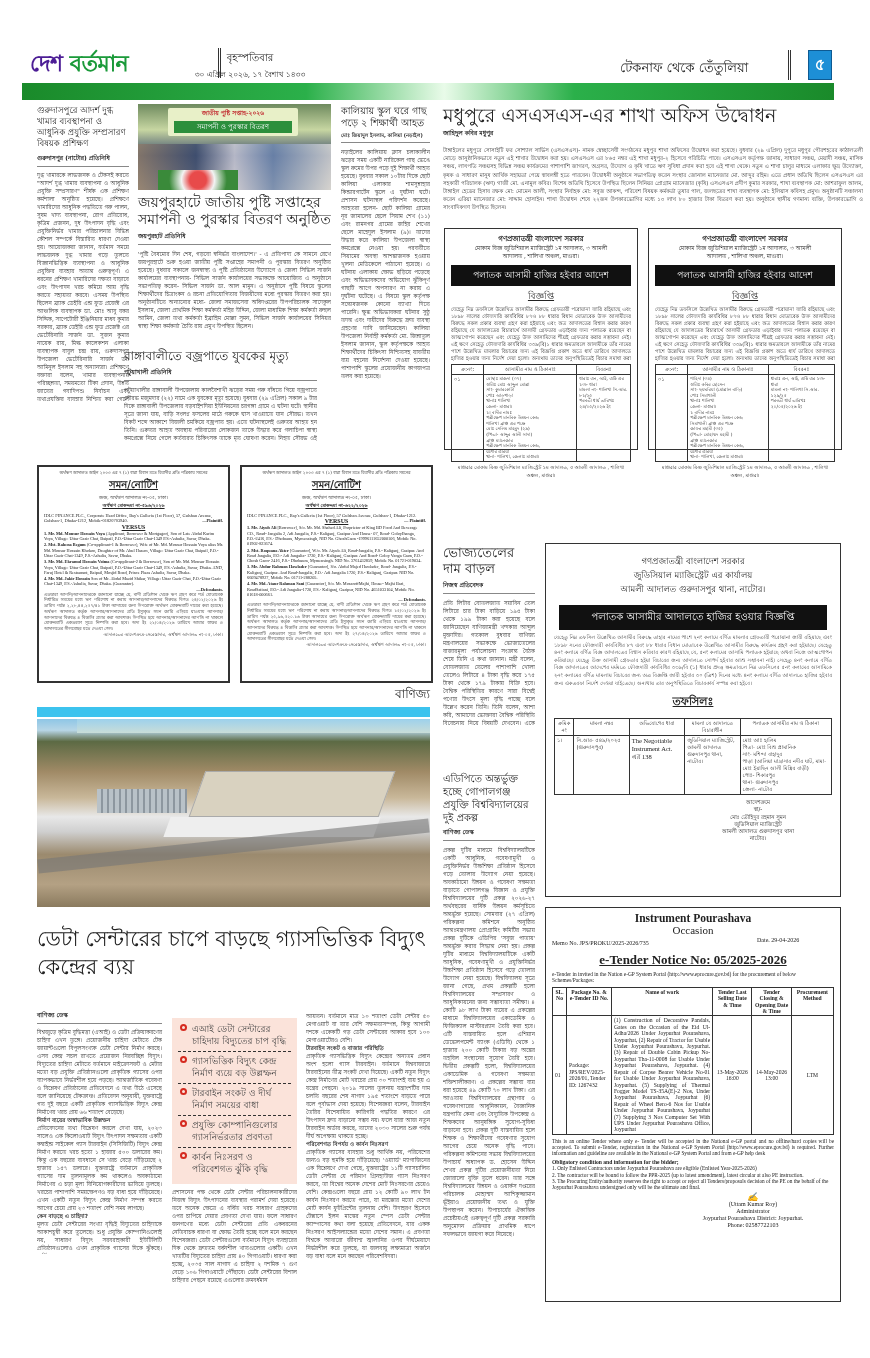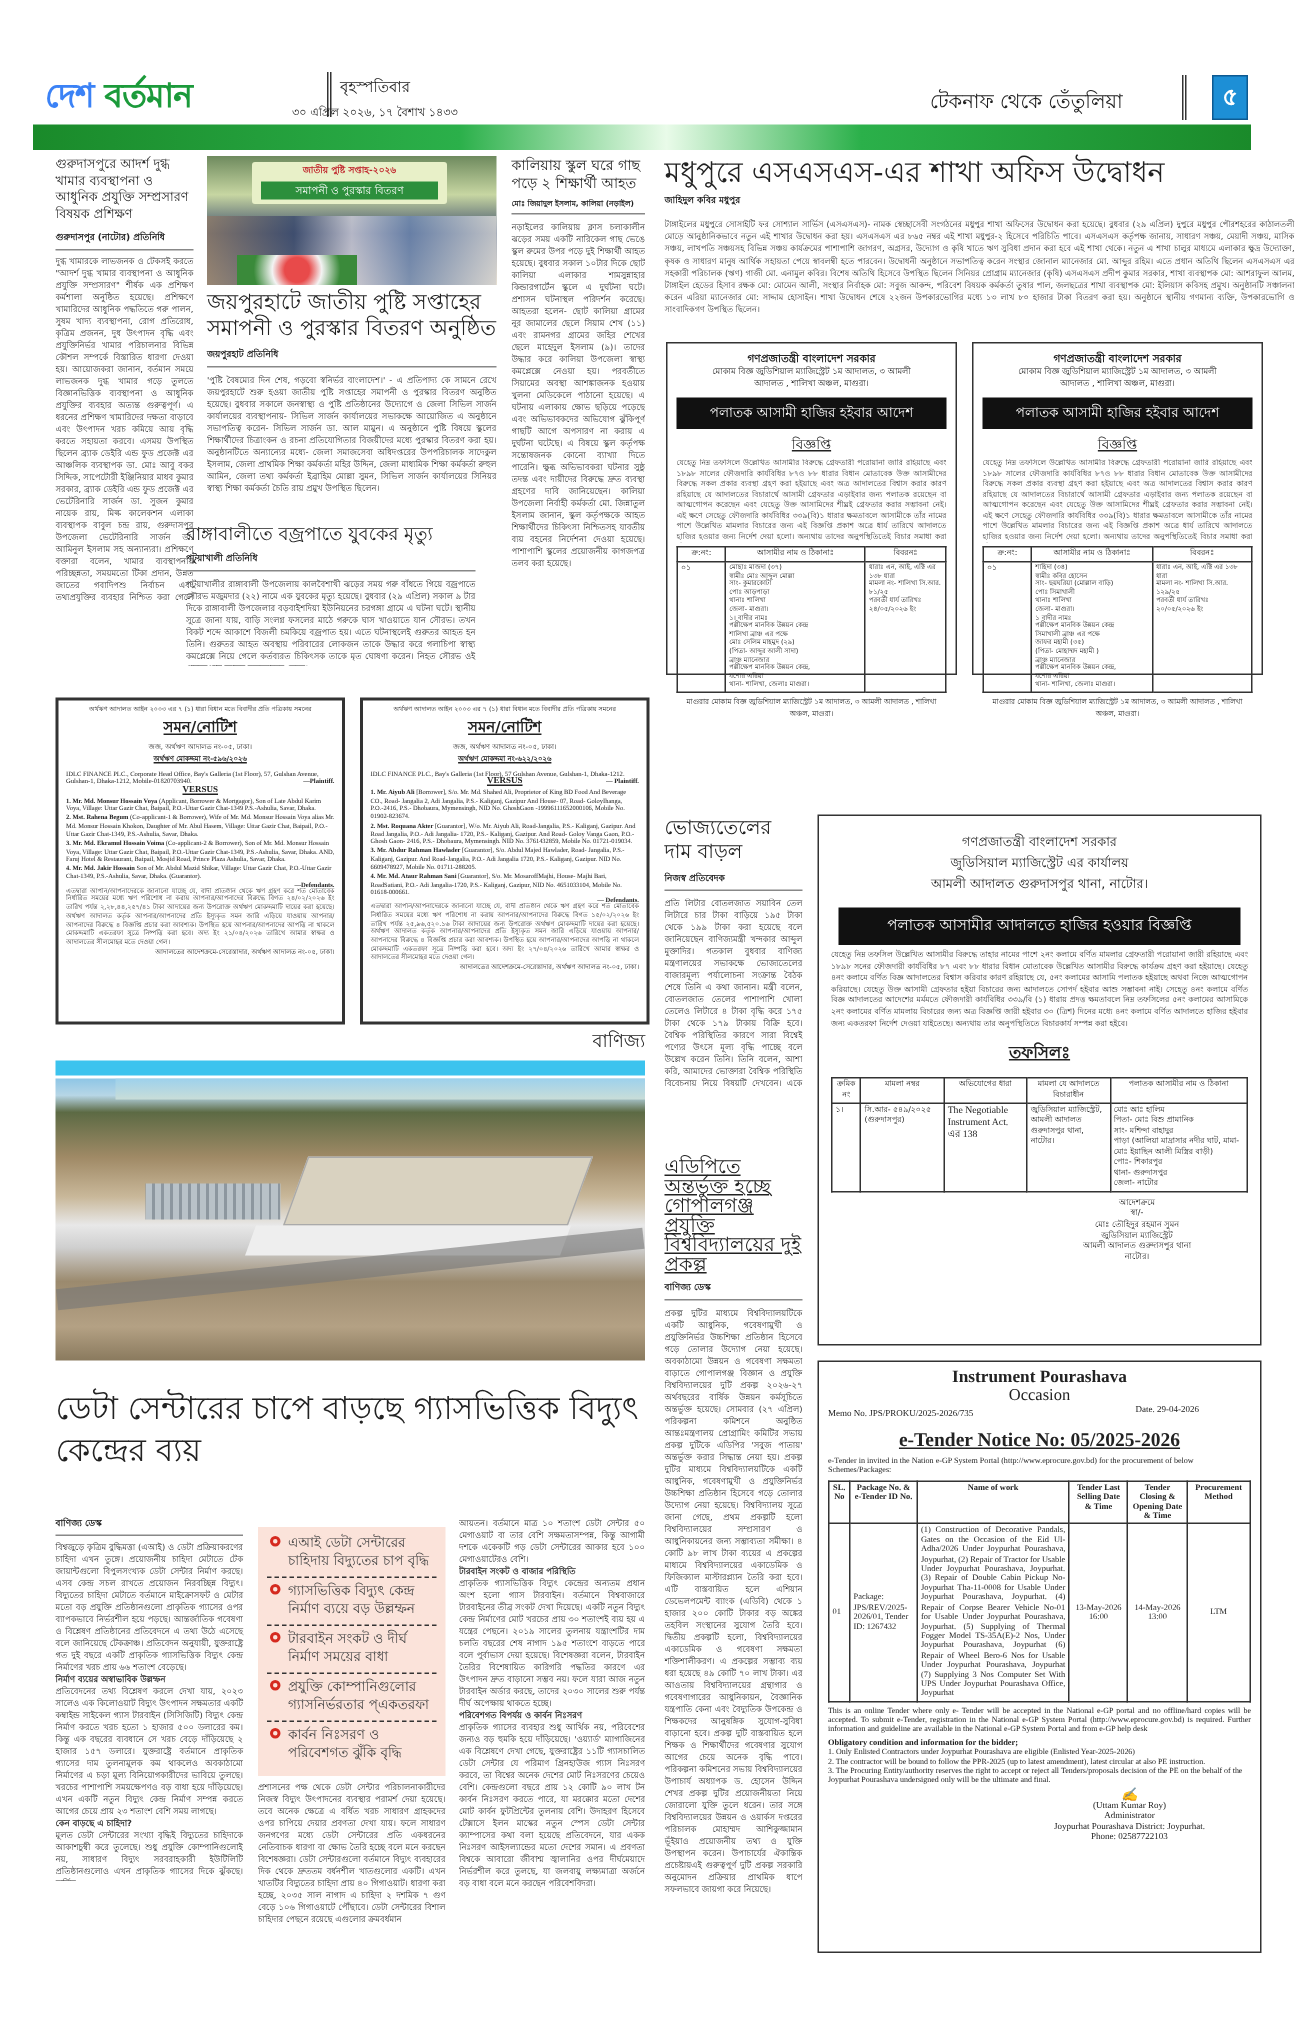--- a/index.html
+++ b/index.html
@@ -3,21 +3,21 @@
 <meta charset="utf-8">
 <style>
   * { box-sizing: border-box; margin: 0; padding: 0; }
   html, body { width: 870px; height: 1358px; background: #fff; overflow: hidden; }
   body { font-family: "DejaVu Serif", serif; color: #222; position: relative; }
   .abs { position: absolute; }
 
   
   .mast { left: 30px; top: 46px; width: 200px; }
   .logo { font-family: "DejaVu Sans", sans-serif; font-weight: bold; font-size: 22px; letter-spacing: -0.5px; }
-  .logo .a { color: #3b82f6; } .logo .b { color: #1b9a3a; }
+  .logo .a { color: #4c1d95; } .logo .b { color: #1b9a3a; }
   .tagline { font-size: 6px; color: #444; margin-left: 60px; margin-top: 1px; font-family: "DejaVu Sans", sans-serif; }
   .vsep { width: 3px; border-left: 1px solid #333; border-right: 1px solid #333; height: 30px; }
   .day { left: 165px; top: 50px; width: 170px; text-align: center; font-size: 10px; }
   .day .d1 { font-size: 10px; font-family: Liberation Mono, monospace; }
   .day .d2 { font-size: 7.5px; margin-top: 2px; }
   .section-title { left: 620px; top: 58px; font-size: 13px; font-family: "DejaVu Sans", sans-serif; }
   .page-num { left: 808px; top: 50px; width: 24px; height: 30px; background: #1d8fd6; border: 1px solid #0d5a92; color: #fff; font-size: 16px; text-align: center; line-height: 28px; font-weight: bold; font-family: "DejaVu Sans", sans-serif; }
   .band { left: 22px; top: 83px; width: 812px; height: 17px; background: linear-gradient(90deg,#1a8a2a 0%,#2bb04a 35%,#e9fbe9 52%,#2bb04a 68%,#1a8a2a 100%); }
 
   .hl { font-family: "DejaVu Sans", sans-serif; text-align: left; color: #222; line-height: 1.15; }
@@ -240,41 +240,41 @@
   <div class="body">প্রতিবেদনের তথ্য বিশ্লেষণ করলে দেখা যায়, ২০২৩ সালেও এক কিলোওয়াট বিদ্যুৎ উৎপাদন সক্ষমতার একটি কম্বাইন্ড সাইকেল গ্যাস টারবাইন (সিসিজিটি) বিদ্যুৎ কেন্দ্র নির্মাণ করতে খরচ হতো ১ হাজার ৫০০ ডলারের কম। কিন্তু এক বছরের ব্যবধানে সে খরচ বেড়ে দাঁড়িয়েছে ২ হাজার ১৫৭ ডলারে। যুক্তরাষ্ট্রে বর্তমানে প্রাকৃতিক গ্যাসের দাম তুলনামূলক কম থাকলেও অবকাঠামো নির্মাণের এ চড়া মূল্য বিনিয়োগকারীদের ভাবিয়ে তুলছে। খরচের পাশাপাশি সময়ক্ষেপণও বড় বাধা হয়ে দাঁড়িয়েছে। এখন একটি নতুন বিদ্যুৎ কেন্দ্র নির্মাণ সম্পন্ন করতে আগের চেয়ে প্রায় ২৩ শতাংশ বেশি সময় লাগছে।</div>
   <div class="body" style="font-weight:bold;">কেন বাড়ছে এ চাহিদা?</div>
   <div class="body" style="height:34px;overflow:hidden;">মূলত ডেটা সেন্টারের সংখ্যা বৃদ্ধিই বিদ্যুতের চাহিদাকে আকাশচুম্বী করে তুলেছে। শুধু প্রযুক্তি কোম্পানিগুলোই নয়, সাধারণ বিদ্যুৎ সরবরাহকারী ইউটিলিটি প্রতিষ্ঠানগুলোও এখন প্রাকৃতিক গ্যাসের দিকে ঝুঁকছে। মার্কিন</div>
 </div>
 
 <div class="abs side-box" style="left:172px;top:1018px;width:125px;height:166px;padding:2px 6px;">
   <div id="hlbox">
       <div class="side-item"><span class="dot"></span><span>এআই ডেটা সেন্টারের চাহিদায় বিদ্যুতের চাপ বৃদ্ধি</span></div>
       <div class="side-item"><span class="dot"></span><span>গ্যাসভিত্তিক বিদ্যুৎ কেন্দ্র নির্মাণ ব্যয়ে বড় উল্লম্ফন</span></div>
       <div class="side-item"><span class="dot"></span><span>টারবাইন সংকট ও দীর্ঘ নির্মাণ সময়ের বাধা</span></div>
-      <div class="side-item"><span class="dot"></span><span>প্রযুক্তি কোম্পানিগুলোর গ্যাসনির্ভরতার প্একতরফা</span></div>
+      <div class="side-item"><span class="dot"></span><span>প্রযুক্তি কোম্পানিগুলোর গ্যাসনির্ভরতার প্রবণতা</span></div>
       <div class="side-item" style="border-bottom: none;"><span class="dot"></span><span>কার্বন নিঃসরণ ও পরিবেশগত ঝুঁকি বৃদ্ধি</span></div>
     </div>
 </div>
 <div class="abs body" style="left:172px;top:1188px;width:125px;height:122px;overflow:hidden;">প্রশাসনের পক্ষ থেকে ডেটা সেন্টার পরিচালনাকারীদের নিজস্ব বিদ্যুৎ উৎপাদনের ব্যবস্থার পরামর্শ দেয়া হয়েছে। তবে অনেক ক্ষেত্রে এ বর্ধিত খরচ সাধারণ গ্রাহকদের ওপর চাপিয়ে দেয়ার প্রবণতা দেখা যায়। ফলে সাধারণ জনগণের মধ্যে ডেটা সেন্টারের প্রতি একধরনের নেতিবাচক ধারণা বা ক্ষোভ তৈরি হচ্ছে বলে মনে করছেন বিশেষজ্ঞরা। ডেটা সেন্টারগুলো বর্তমানে বিদ্যুৎ ব্যবহারের দিক থেকে দ্রুততম বর্ধনশীল খাতগুলোর একটি। এখন খাতটির বিদ্যুতের চাহিদা প্রায় ৪০ গিগাওয়াট। ধারণা করা হচ্ছে, ২০৩৫ সাল নাগাদ এ চাহিদা ২ দশমিক ৭ গুণ বেড়ে ১০৬ গিগাওয়াটে পৌঁছাবে। ডেটা সেন্টারের বিশাল চাহিদার পেছনে রয়েছে এগুলোর ক্রমবর্ধমান</div>
 
 <div class="abs" style="left:306px;top:1012px;width:124px;height:300px;overflow:hidden;">
   <div class="body">আয়তন। বর্তমানে মাত্র ১০ শতাংশ ডেটা সেন্টার ৫০ মেগাওয়াট বা তার বেশি সক্ষমতাসম্পন্ন, কিন্তু আগামী দশকে একেকটি গড় ডেটা সেন্টারের আকার হবে ১০০ মেগাওয়াটেরও বেশি।</div>
   <div class="body" style="font-weight:bold;">টারবাইন সংকট ও বাজার পরিস্থিতি</div>
   <div class="body">প্রাকৃতিক গ্যাসভিত্তিক বিদ্যুৎ কেন্দ্রের অন্যতম প্রধান অংশ হলো গ্যাস টারবাইন। বর্তমানে বিশ্ববাজারে টারবাইনের তীব্র সংকট দেখা দিয়েছে। একটি নতুন বিদ্যুৎ কেন্দ্র নির্মাণের মোট খরচের প্রায় ৩০ শতাংশই ব্যয় হয় এ যন্ত্রের পেছনে। ২০১৯ সালের তুলনায় যন্ত্রাংশটির দাম চলতি বছরের শেষ নাগাদ ১৯৫ শতাংশে বাড়তে পারে বলে পূর্বাভাস দেয়া হয়েছে। বিশেষজ্ঞরা বলেন, টারবাইন তৈরির বিশেষায়িত কারিগরি পদ্ধতির কারণে এর উৎপাদন দ্রুত বাড়ানো সম্ভব নয়। ফলে যারা আজ নতুন টারবাইন অর্ডার করছে, তাদের ২০৩০ সালের শুরু পর্যন্ত দীর্ঘ অপেক্ষায় থাকতে হচ্ছে।</div>
   <div class="body" style="font-weight:bold;">পরিবেশগত বিপর্যয় ও কার্বন নিঃসরণ</div>
   <div class="body">প্রাকৃতিক গ্যাসের ব্যবহার শুধু আর্থিক নয়, পরিবেশের জন্যও বড় হুমকি হয়ে দাঁড়িয়েছে। 'ওয়্যার্ড' ম্যাগাজিনের এক বিশ্লেষণে দেখা গেছে, যুক্তরাষ্ট্রের ১১টি গ্যাসচালিত ডেটা সেন্টার যে পরিমাণ গ্রিনহাউজ গ্যাস নিঃসরণ করবে, তা বিশ্বের অনেক দেশের মোট নিঃসরণের চেয়েও বেশি। কেন্দ্রগুলো বছরে প্রায় ১২ কোটি ৯০ লাখ টন কার্বন নিঃসরণ করতে পারে, যা মরক্কোর মতো দেশের মোট কার্বন ফুটপ্রিন্টের তুলনায় বেশি। উদাহরণ হিসেবে টেক্সাসে ইলন মাস্কের নতুন স্পেস ডেটা সেন্টার ক্যাম্পাসের কথা বলা হয়েছে প্রতিবেদনে, যার একক নিঃসরণ আইসল্যান্ডের মতো দেশের সমান। এ প্রবণতা বিশ্বকে আবারো জীবাশ্ম জ্বালানির ওপর দীর্ঘমেয়াদে নির্ভরশীল করে তুলছে, যা জলবায়ু লক্ষ্যমাত্রা অর্জনে বড় বাধা বলে মনে করছেন পরিবেশবিদরা।</div>
 </div>
 
 <div class="abs" style="left:443px;top:545px;width:92px;">
   <div class="hl" style="font-size:13px;line-height:16px;">ভোজ্যতেলের দাম বাড়ল</div>
   <div class="by" style="margin-top:3px;">নিজস্ব প্রতিবেদক</div>
   <div class="body" style="margin-top:5px;height:127px;overflow:hidden;">প্রতি লিটার বোতলজাত সয়াবিন তেল লিটারে চার টাকা বাড়িয়ে ১৯৫ টাকা থেকে ১৯৯ টাকা করা হয়েছে বলে জানিয়েছেন বাণিজ্যমন্ত্রী খন্দকার আব্দুল মুক্তাদির। গতকাল বুধবার বাণিজ্য মন্ত্রণালয়ের সভাকক্ষে ভোজ্যতেলের বাজারমূল্য পর্যালোচনা সংক্রান্ত বৈঠক শেষে তিনি এ কথা জানান। মন্ত্রী বলেন, বোতলজাত তেলের পাশাপাশি খোলা তেলেও লিটারে ৪ টাকা বৃদ্ধি করে ১৭৫ টাকা থেকে ১৭৯ টাকায় বিক্রি হবে। বৈশ্বিক পরিস্থিতির কারণে সারা বিশ্বেই পণ্যের উৎসে মূল্য বৃদ্ধি পাচ্ছে বলে উল্লেখ করেন তিনি। তিনি বলেন, আশা করি, আমাদের ভোক্তারা বৈশ্বিক পরিস্থিতি বিবেচনায় নিয়ে বিষয়টি দেখবেন। একে বাজারের সরবরাহ পরিস্থিতিও আগের চেয়ে স্বাভাবিক হবে।</div>
 </div>
 <div class="abs" style="left:443px;top:772px;width:92px;">
-  <div class="hl" style="font-size:13px;line-height:13px;text-decoration:underline;">এডিপিতে অন্তর্ভুক্ত হচ্ছে গোপালগঞ্জ প্রযুক্তি বিশ্ববিদ্যালয়ের দুই প্রকল্প</div>
+  <div class="hl" style="font-size:10px;line-height:13px;">এডিপিতে অন্তর্ভুক্ত হচ্ছে গোপালগঞ্জ প্রযুক্তি বিশ্ববিদ্যালয়ের দুই প্রকল্প</div>
   <div class="by" style="margin-top:3px;">বাণিজ্য ডেস্ক</div>
   <div class="body" style="margin-top:5px;height:458px;overflow:hidden;">প্রকল্প দুটির মাধ্যমে বিশ্ববিদ্যালয়টিকে একটি আধুনিক, গবেষণামুখী ও প্রযুক্তিনির্ভর উচ্চশিক্ষা প্রতিষ্ঠান হিসেবে গড়ে তোলার উদ্যোগ নেয়া হয়েছে। অবকাঠামো উন্নয়ন ও গবেষণা সক্ষমতা বাড়াতে গোপালগঞ্জ বিজ্ঞান ও প্রযুক্তি বিশ্ববিদ্যালয়ের দুটি প্রকল্প ২০২৬-২৭ অর্থবছরের বার্ষিক উন্নয়ন কর্মসূচিতে অন্তর্ভুক্ত হয়েছে। সোমবার (২৭ এপ্রিল) পরিকল্পনা কমিশনে অনুষ্ঠিত আন্তঃমন্ত্রণালয় প্রোগ্রামিং কমিটির সভায় প্রকল্প দুটিকে এডিপির 'সবুজ পাতায়' অন্তর্ভুক্ত করার সিদ্ধান্ত নেয়া হয়। প্রকল্প দুটির মাধ্যমে বিশ্ববিদ্যালয়টিকে একটি আধুনিক, গবেষণামুখী ও প্রযুক্তিনির্ভর উচ্চশিক্ষা প্রতিষ্ঠান হিসেবে গড়ে তোলার উদ্যোগ নেয়া হয়েছে। বিশ্ববিদ্যালয় সূত্রে জানা গেছে, প্রথম প্রকল্পটি হলো বিশ্ববিদ্যালয়ের সম্প্রসারণ ও আধুনিকায়নের জন্য সম্ভাব্যতা সমীক্ষা। ৪ কোটি ৯৮ লাখ টাকা ব্যয়ের এ প্রকল্পের মাধ্যমে বিশ্ববিদ্যালয়ের একাডেমিক ও ফিজিক্যাল মাস্টারপ্ল্যান তৈরি করা হবে। এটি বাস্তবায়িত হলে এশিয়ান ডেভেলপমেন্ট ব্যাংক (এডিবি) থেকে ১ হাজার ২০০ কোটি টাকার বড় অঙ্কের তহবিল সংস্থানের সুযোগ তৈরি হবে। দ্বিতীয় প্রকল্পটি হলো, বিশ্ববিদ্যালয়ের একাডেমিক ও গবেষণা সক্ষমতা শক্তিশালীকরণ। এ প্রকল্পের সম্ভাব্য ব্যয় ধরা হয়েছে ৪৯ কোটি ৭০ লাখ টাকা। এর আওতায় বিশ্ববিদ্যালয়ের গ্রন্থাগার ও গবেষণাগারের আধুনিকায়ন, বৈজ্ঞানিক যন্ত্রপাতি কেনা এবং বৈদ্যুতিক উপকেন্দ্র ও শিক্ষকদের আনুষঙ্গিক সুযোগ-সুবিধা বাড়ানো হবে। প্রকল্প দুটি বাস্তবায়িত হলে শিক্ষক ও শিক্ষার্থীদের গবেষণার সুযোগ আগের চেয়ে অনেক বৃদ্ধি পাবে। পরিকল্পনা কমিশনের সভায় বিশ্ববিদ্যালয়ের উপাচার্য অধ্যাপক ড. হোসেন উদ্দিন শেখর প্রকল্প দুটির প্রয়োজনীয়তা নিয়ে জোরালো যুক্তি তুলে ধরেন। তার সঙ্গে বিশ্ববিদ্যালয়ের উন্নয়ন ও ওয়ার্কস দপ্তরের পরিচালক মোহাম্মদ আশিকুজ্জামান ভূঁইয়াও প্রয়োজনীয় তথ্য ও যুক্তি উপস্থাপন করেন। উপাচার্যের ঐকান্তিক প্রচেষ্টায়এই গুরুত্বপূর্ণ দুটি প্রকল্প সরকারি অনুমোদন প্রক্রিয়ার প্রাথমিক ধাপে সফলভাবে জায়গা করে নিয়েছে।</div>
 </div>
 
 <div class="abs notice" style="left:545px;top:543px;width:296px;height:354px;padding:6px 8px;">
   <div class="notice-title" style="font-size:8.5px;margin-top:5px;">গণপ্রজাতন্ত্রী বাংলাদেশ সরকার</div>
   <div class="notice-title" style="font-size:8.5px;">জুডিসিয়াল ম্যাজিস্ট্রেট এর কার্যালয়</div>
   <div class="notice-title" style="font-size:8.5px;">আমলী আদালত গুরুদাসপুর থানা, নাটোর।</div>
   <div class="black-bar" style="font-size:10px;padding:4px 0;margin:8px 5px 4px;">পলাতক আসামীর আদালতে হাজির হওয়ার বিজ্ঞপ্তি</div>
   <div class="body" style="font-size:5.2px;line-height:7.6px;">যেহেতু নিম্ন তফসিল উল্লেখিত আসামীর বিরুদ্ধে তাহার নামের পাশে ২নং কলামে বর্ণিত মামলার গ্রেফতারী পরোয়ানা জারী রহিয়াছে এবং ১৮৯৮ সনের ফৌজদারী কার্যবিধির ৮৭ এবং ৮৮ ধারার বিধান মোতাবেক উল্লেখিত আসামীর বিরুদ্ধে কার্যক্রম গ্রহণ করা হইয়াছে। যেহেতু ৪নং কলামে বর্ণিত বিজ্ঞ আদালতের বিশ্বাস করিবার কারণ রহিয়াছে যে, ৫নং কলামের আসামি পলাতক হইয়াছে অথবা নিজে আত্মগোপন করিয়াছে। যেহেতু উক্ত আসামী গ্রেফতার হইয়া বিচারের জন্য আদালতে সোপর্দ হইবার আশু সম্ভাবনা নাই। সেহেতু ৪নং কলামে বর্ণিত বিজ্ঞ আদালতের আদেশের মর্মমতে ফৌজদারী কার্যবিধির ৩৩৯/বি (১) ধারায় প্রদত্ত ক্ষমতাবলে নিম্ন তফসিলের ৫নং কলামের আসামিকে ২নং কলামের বর্ণিত মামলায় বিচারের জন্য অত্র বিজ্ঞপ্তি জারী হইবার ৩০ (ত্রিশ) দিনের মধ্যে ৪নং কলামে বর্ণিত আদালতে হাজির হইবার জন্য একতরফা নির্দেশ দেওয়া যাইতেছে। অন্যথায় তার অনুপস্থিতিতে বিচারকার্য সম্পন্ন করা হইবে।</div>

